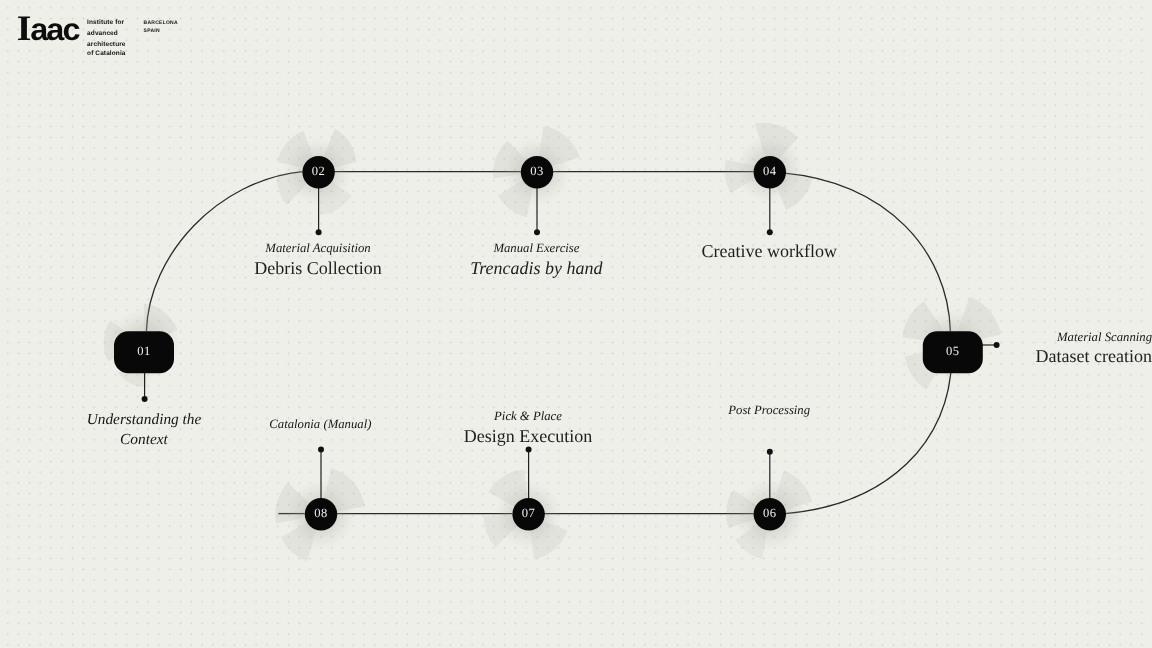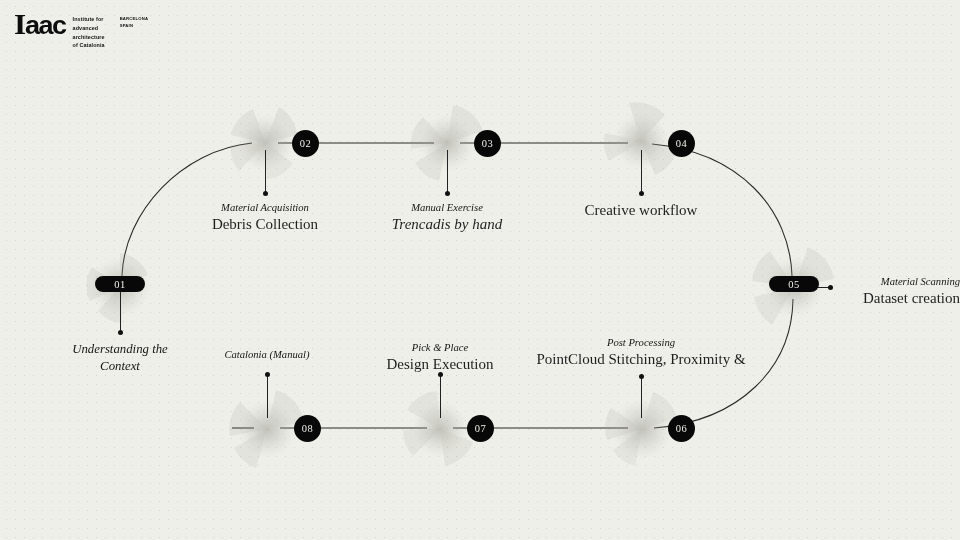--- a/index.html
+++ b/index.html
@@ -101,25 +101,24 @@
     align-items: center;
     justify-content: center;
     font-family: "Liberation Serif", "DejaVu Serif", serif;
     font-size: 10.5px;
     letter-spacing: 0.4px;
   }
   .node.circle {
     width: 27px;
     height: 27px;
     border-radius: 50%;
-    margin-left: 40px;
   }
   .node.pill {
     width: 50px;
-    height: 16px;
+    height: 35px;
     border-radius: 12px;
   }
 
   
   .stem {
     position: absolute;
     z-index: 14;
     background: #222;
   }
   .stem.vert { width: 1px; }
@@ -330,21 +329,20 @@
     <span class="sub">Creative workflow</span>
   </div>
 
   <div class="label left-align" style="left:840px; top:275px; width:120px;">
     <span class="title">Material Scanning</span>
     <span class="sub" style="padding-left:4px;">Dataset creation</span>
   </div>
 
   <div class="label" style="left:521px; top:336px; width:240px;">
     <span class="title">Post Processing</span>
-    <span class="sub">PointCloud Stitching, Proximity &amp;</span>
   </div>
 
   <div class="label" style="left:360px; top:341px; width:160px;">
     <span class="title">Pick &amp; Place</span>
     <span class="sub">Design Execution</span>
   </div>
 
   <div class="label" style="left:187px; top:348px; width:160px;">
     <span class="title">Catalonia (Manual)</span>
   </div>

